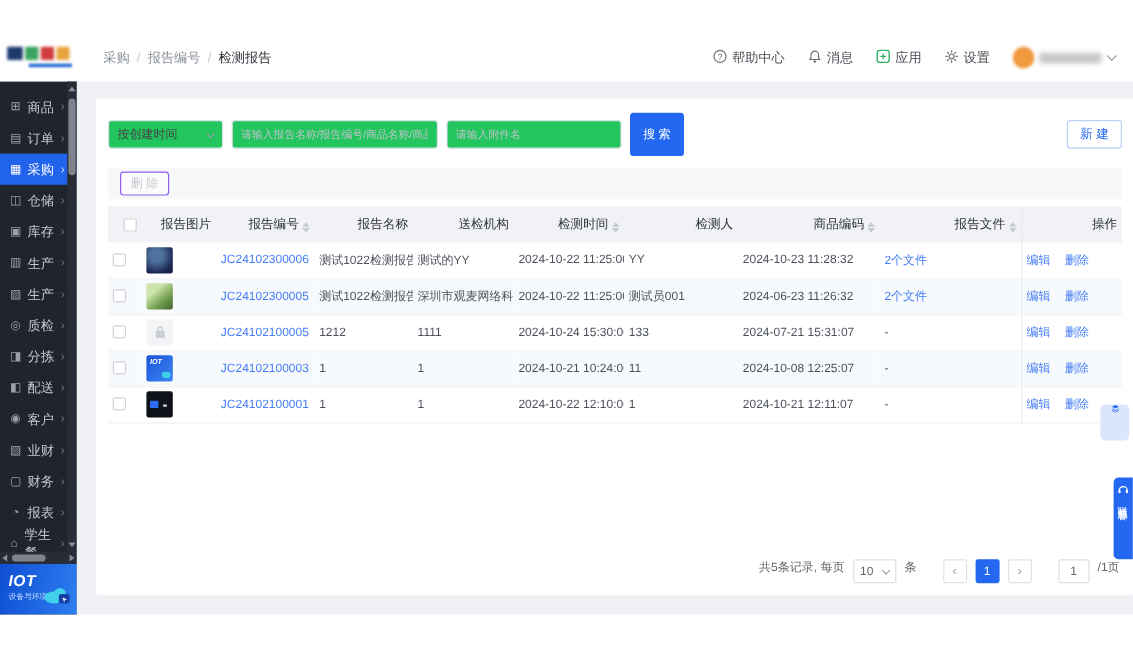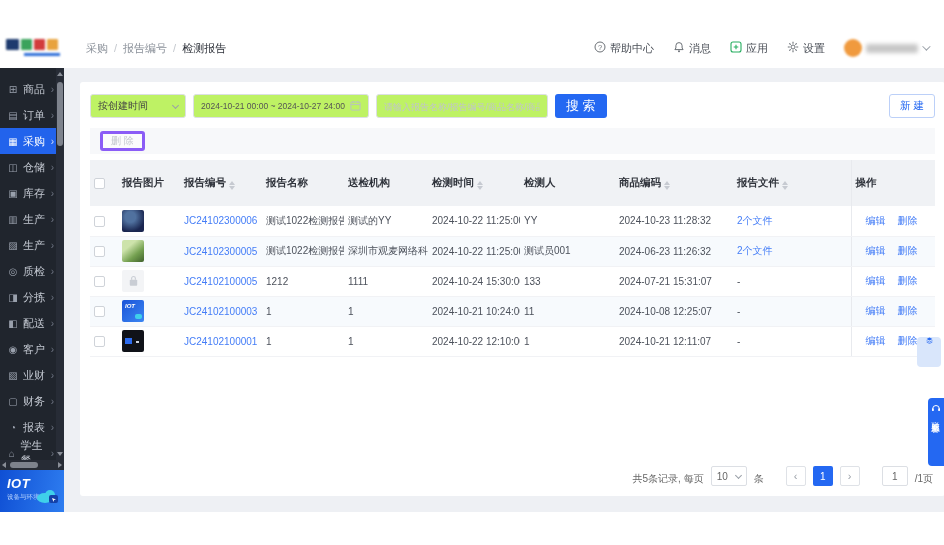--- a/index.html
+++ b/index.html
@@ -49,56 +49,56 @@
   .iot { position:absolute; left:0; bottom:0; width:64px; height:42px; background:linear-gradient(100deg,#0f4fd4,#2e7df0); color:#fff; padding:6px 0 0 7px; }
   .iot-title { font-size:13px; font-weight:bold; font-style:italic; letter-spacing:.5px; }
   .iot-sub { font-size:6.5px; color:#bdd7ff; margin-top:2px; }
   .iot svg { position:absolute; right:3px; bottom:7px; }
 
   
   .main { flex:1; background:#eef0f4; padding:14px 14px 16px 16px; position:relative; }
   .card { background:#fff; border-radius:3px; height:100%; padding:10px 10px 0 10px; position:relative; }
 
   .filters { display:flex; align-items:center; gap:7px; padding:2px 0 10px; }
-  .fld { height:24px; border:1px solid #dcdfe4; border-radius:3px; background:#bef264; display:flex; align-items:center; font-size:10px; color:#444; padding:0 7px; }
+  .fld { height:24px; border:1px solid #dcdfe4; border-radius:3px; background:#22c55e; display:flex; align-items:center; font-size:10px; color:#444; padding:0 7px; }
   .fld-select { width:96px; justify-content:space-between; cursor:pointer; }
   .fld-date { width:176px; justify-content:space-between; font-size:8.5px; color:#555; cursor:pointer; white-space:nowrap; }
   input.fld { width:172px; font-family:inherit; outline:none; }
   input.fld::placeholder { color:#c0c4cc; font-size:9px; }
   input.fld-attach { width:146px; }
   .chev { width:5px; height:5px; border-right:1.2px solid #9aa0a8; border-bottom:1.2px solid #9aa0a8; transform:rotate(45deg); margin-top:-2px; flex-shrink:0; }
-  .btn-search { height:24px; border:none; border-radius:3px; background:#2468f2; color:#fff; font-size:13px; padding:0 11px; cursor:pointer; font-family:inherit; }
+  .btn-search { height:36px; border:none; border-radius:3px; background:#2468f2; color:#fff; font-size:10px; padding:0 11px; cursor:pointer; font-family:inherit; }
   .btn-create { margin-left:auto; height:24px; border:1px solid #bcd0f8; border-radius:3px; background:#fff; color:#2468f2; font-size:10.5px; padding:0 10px; cursor:pointer; font-family:inherit; }
 
   .toolbar { background:#f7f8fa; height:26px; display:flex; align-items:center; padding-left:10px; margin-bottom:6px; }
-  .btn-delete { height:20px; border:3px solid #8b5cf6; border-radius:3px; background:#fbfbfc; color:#c4c8cf; font-size:10px; padding:0 8px; font-family:inherit; }
+  .btn-delete { height:20px; border:1px solid #8b5cf6; border-radius:3px; background:#fbfbfc; color:#c4c8cf; font-size:10px; padding:0 8px; font-family:inherit; }
 
   table { width:100%; border-collapse:collapse; table-layout:fixed; font-size:10px; color:#4c515b; }
-  thead th { background:#f0f2f5; height:30px; font-size:10.5px; color:#2f333b; font-weight:bold; text-align:left; padding:16px 4px; white-space:nowrap; }
+  thead th { background:#f0f2f5; height:30px; font-size:10.5px; color:#2f333b; font-weight:normal; text-align:right; padding:0 4px; white-space:nowrap; }
   tbody td { height:30px; border-bottom:1px solid #f1f2f5; padding:0 4px; white-space:nowrap; overflow:hidden; }
   tbody tr:nth-child(even) { background:#f7fafd; }
   .ops-b { border-left:1px solid #e8eaee; }
   .link { color:#447df7; cursor:pointer; text-decoration:none; }
-  .oplink { margin-right:12px;margin-left:10px; }
+  .oplink { margin-right:12px; }
   .cb { width:11px; height:11px; border:1px solid #cfd3d9; border-radius:2px; background:#fff; display:inline-block; vertical-align:middle; cursor:pointer; }
   .sort { display:inline-flex; flex-direction:column; gap:1px; margin-left:3px; vertical-align:1px; cursor:pointer; }
   .sort i { display:block; width:0; height:0; border-left:3px solid transparent; border-right:3px solid transparent; }
   .sort .up { border-bottom:4px solid #c6cad1; }
   .sort .dn { border-top:4px solid #c6cad1; }
 
   .thumb { width:22px; height:22px; border-radius:2px; cursor:pointer; }
   .t-portrait { background:radial-gradient(circle at 38% 32%, #50719f 0 26%, #1a2650 72%); }
   .t-scene { background:linear-gradient(140deg,#cde3ab 0 30%,#74a050 65%,#3f612c); }
   .t-ph { background:#f3f4f6; display:flex; align-items:center; justify-content:center; }
   .t-iot { background:linear-gradient(135deg,#1a53d8,#3b86f2); color:#fff; font-size:6px; font-weight:bold; font-style:italic; padding:3px 0 0 3px; position:relative; }
   .t-iot::after { content:''; position:absolute; right:2px; bottom:3px; width:7px; height:5px; background:#3fd0ea; border-radius:2px; }
   .t-dark { background:#101219; position:relative; }
   .t-dark::after { content:''; position:absolute; left:3px; top:8px; width:7px; height:6px; background:#2d6cf0; box-shadow:9px 1px 0 -2px #cfd6e2; }
 
-  .pager { position:absolute; right:12px; bottom:10px; display:flex; align-items:flex-end; gap:7px; font-size:10px; color:#666;margin-top:10px; }
+  .pager { position:absolute; right:12px; bottom:10px; display:flex; align-items:flex-start; gap:7px; font-size:10px; color:#666;margin-top:10px; }
   .pg-select { width:36px; height:20px; border:1px solid #dcdfe4; border-radius:2px; display:flex; align-items:center; justify-content:space-between; padding:0 5px; background:#fff; cursor:pointer; }
   .pg-btn { width:20px; height:20px; border:1px solid #dfe2e7; border-radius:2px; background:#fff; color:#9aa0a8; display:flex; align-items:center; justify-content:center; font-size:11px; cursor:pointer; }
   .pg-cur { width:20px; height:20px; border-radius:2px; background:#2468f2; color:#fff; display:flex; align-items:center; justify-content:center; cursor:pointer; }
   .pg-input { width:26px; height:20px; border:1px solid #dcdfe4; border-radius:2px; display:flex; align-items:center; justify-content:center; background:#fff; }
   .pg-gap { width:8px; }
 
   .float-tasks { position:absolute; right:3px; top:309px; width:24px; height:30px; background:#d9e6fb; border-radius:4px; display:flex; flex-direction:column; align-items:center; justify-content:center; color:#2468f2; cursor:pointer; }
   .float-tasks .txt { font-size:8px; margin-top:1px;margin-left:44px; }
   .float-service { position:absolute; right:0; top:370px; width:16px; height:68px; background:#2468f2; border-radius:4px 0 0 4px; color:#fff; display:flex; flex-direction:column; align-items:center; padding-top:5px; cursor:pointer; }
   .vtxt { writing-mode:vertical-rl; text-orientation:upright; font-size:8.5px; letter-spacing:1px; margin-top:2px; }
@@ -248,28 +248,22 @@
     </aside>
 
     <main class="main">
       <div class="card">
 
         <div class="filters">
           <div class="fld fld-select">
             <span>按创建时间</span>
             <span class="chev"></span>
           </div>
-          <div class="fld fld-date">
-            <span>2024-10-21 00:00 ~ 2024-10-27 24:00</span>
-            <span><svg width="11" height="11" viewBox="0 0 12 12">
-                  <rect x="1" y="2.2" width="10" height="8.8" rx="1" fill="none" stroke="#b9bec6" stroke-width="1"></rect>
-                  <path d="M3.5 1v2.4M8.5 1v2.4M1 5h10" stroke="#b9bec6" stroke-width="1"></path>
-                </svg></span>
-          </div>
           <input class="fld" placeholder="请输入报告名称/报告编号/商品名称/商品编码" style="">
+          <input class="fld fld-attach" placeholder="请输入附件名" style="">
           <button class="btn-search">搜 索</button>
           <button class="btn-create">新 建</button>
         </div>
 
         <div class="toolbar">
           <button class="btn-delete" disabled="">删 除</button>
         </div>
 
         <table>
           <colgroup>

